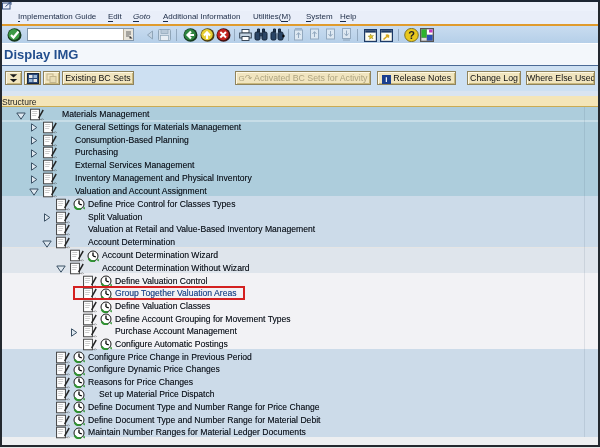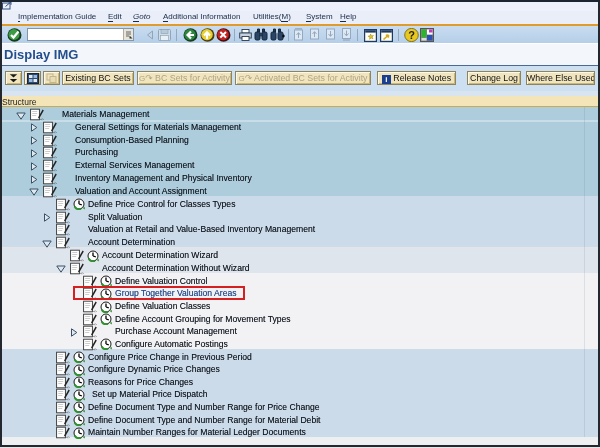--- a/index.html
+++ b/index.html
@@ -174,21 +174,20 @@
       </svg>
   </div>
   <div class="btn dis" style="left:43px;width:17px;">
     <svg width="12" height="11" viewBox="0 0 12 11" style="margin:0.5px auto 0;">
         <rect x="1" y="1" width="6" height="6" fill="none" stroke="#c3b68e"></rect>
         <rect x="4" y="3.5" width="6" height="6" fill="#e8dcb4" stroke="#c3b68e"></rect>
       </svg>
   </div>
   <div class="sep" style="left:63px;"></div>
   <div class="btn" style="left:62px;width:72px;line-height:12px;">Existing BC Sets</div>
-  <div class="btn dis" style="left:137px;width:95px;line-height:12px;"><span style="font-size:8px;">G</span>↷ BC Sets for Activity</div>
   <div class="btn dis" style="left:235px;width:136px;line-height:12px;"><span style="font-size:8px;">G</span>↷ Activated BC Sets for Activity</div>
   <div class="btn" style="left:377px;width:79px;line-height:12px;"><span style="display:inline-block;width:9px;height:9px;background:#1a3f8f;color:#fff;font-size:8px;font-weight:bold;line-height:9px;vertical-align:-1px;">i</span> Release Notes</div>
   <div class="btn" style="left:467px;width:54px;line-height:12px;">Change Log</div>
   <div class="btn" style="left:526px;width:69px;line-height:12px;">Where Else Used</div>
 
   <div class="abs" style="left:0;top:96px;width:600px;height:10.5px;background:#f4e5b8;border-bottom:1px solid #c9ab54;box-sizing:border-box;"></div>
   <div class="abs" style="left:2px;top:96.5px;font-size:8.5px;color:#222;">Structure</div>
 
   <div class="band" style="top:106.5px;height:89.7px;background:#adcddc;"></div>
   <div class="band" style="top:196.2px;height:51.3px;background:#ccdbe9;"></div>
@@ -496,21 +495,21 @@
  <path d="M2.2 3.5 h5 M2.2 5.5 h5 M2.2 7.5 h4" stroke="#aaa" stroke-width="0.6"></path>
  <path d="M12.6 1.4 L8.6 8.4 L7.8 10.6 L9.8 9.4 L13.8 2.4 z" fill="#222" stroke="none"></path>
  <path d="M10.5 11 l1.2 1.2 M12.3 10.6 l1 1" stroke="#333" stroke-width="0.8"></path>
 </svg>
         <svg class="abs" style="left:73px;top:2px;" width="13" height="12" viewBox="0 0 13 12">
  <circle cx="6" cy="6" r="5" fill="#fff" stroke="#1a1a1a" stroke-width="1"></circle>
  <path d="M1.6 8.5 A5.3 5.3 0 0 0 8 10.9" stroke="#2f9331" stroke-width="2" fill="none"></path>
  <path d="M6 6 L6 2.4 M6 6 L8.8 6.9" stroke="#000" stroke-width="1.3"></path>
  <path d="M9.5 10 l2.5 1.5 -0.5-2.8 z" fill="#2f9331"></path>
 </svg>
-        <div class="rowtxt" style="left:92px;">Set up Material Price Dispatch</div>
+        <div class="rowtxt" style="left:99px;">Set up Material Price Dispatch</div>
       </div>
       <div class="row" style="left:0;top:399.4px;width:600px;">
         <svg class="abs" style="left:56px;top:1.5px;" width="14" height="13" viewBox="0 0 14 13">
  <rect x="0.6" y="1.2" width="8.8" height="10.6" fill="#fff" stroke="#333" stroke-width="0.9"></rect>
  <path d="M2.2 3.5 h5 M2.2 5.5 h5 M2.2 7.5 h4" stroke="#aaa" stroke-width="0.6"></path>
  <path d="M12.6 1.4 L8.6 8.4 L7.8 10.6 L9.8 9.4 L13.8 2.4 z" fill="#222" stroke="none"></path>
  <path d="M10.5 11 l1.2 1.2 M12.3 10.6 l1 1" stroke="#333" stroke-width="0.8"></path>
 </svg>
         <svg class="abs" style="left:73px;top:2px;" width="13" height="12" viewBox="0 0 13 12">
  <circle cx="6" cy="6" r="5" fill="#fff" stroke="#1a1a1a" stroke-width="1"></circle>

